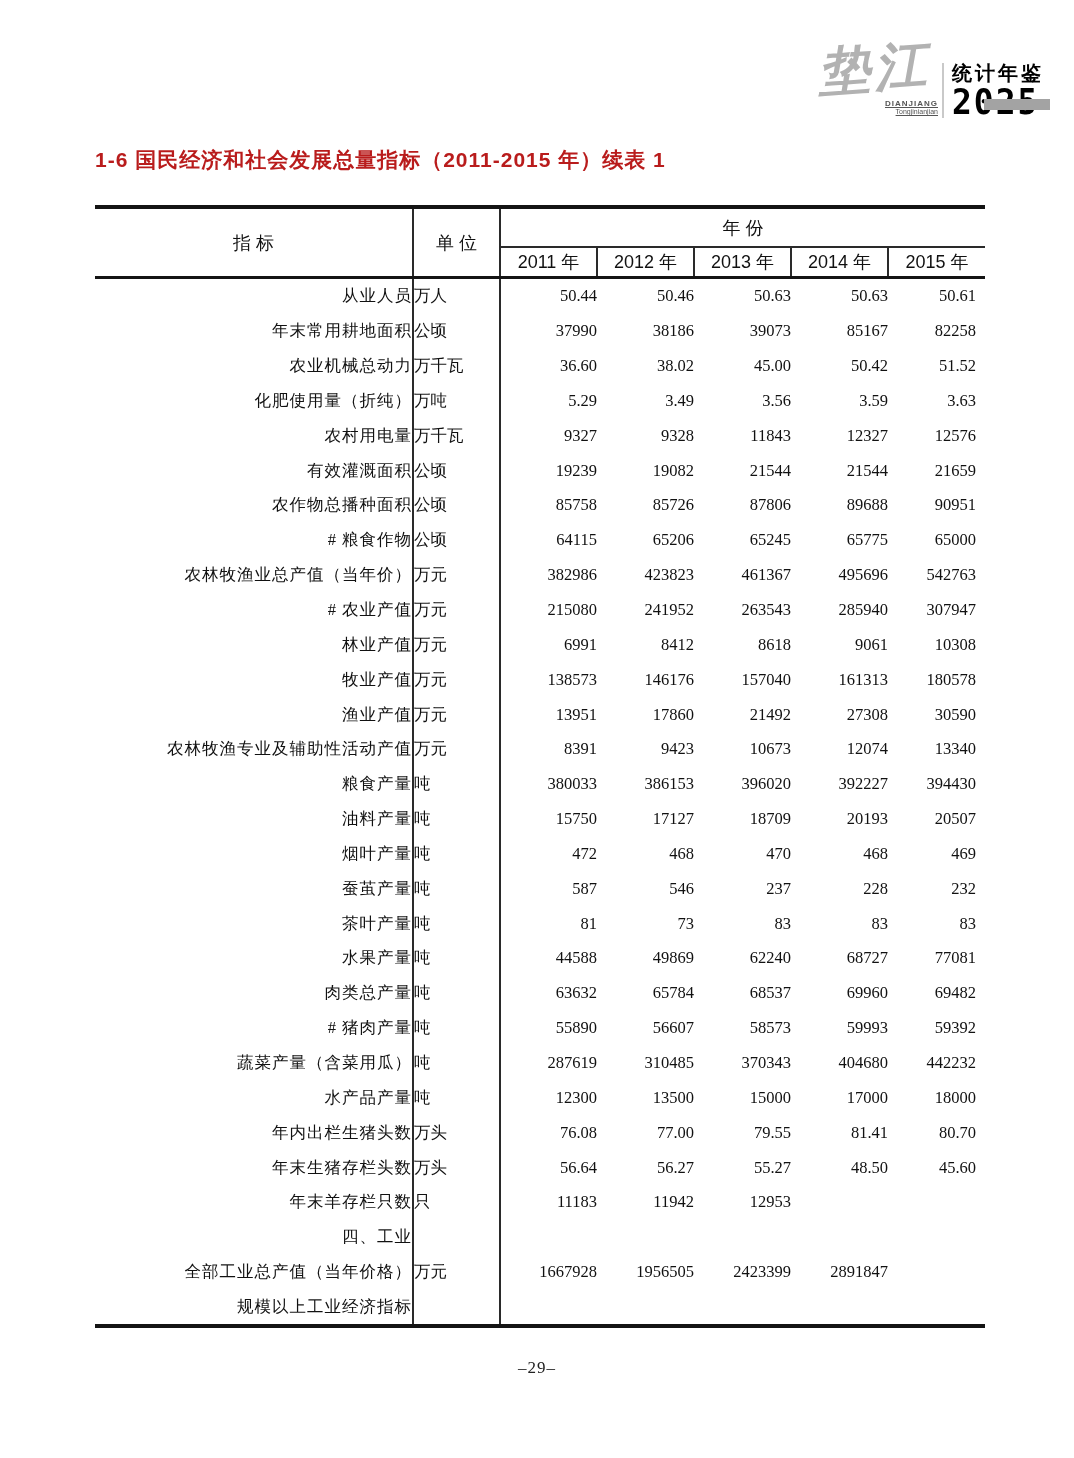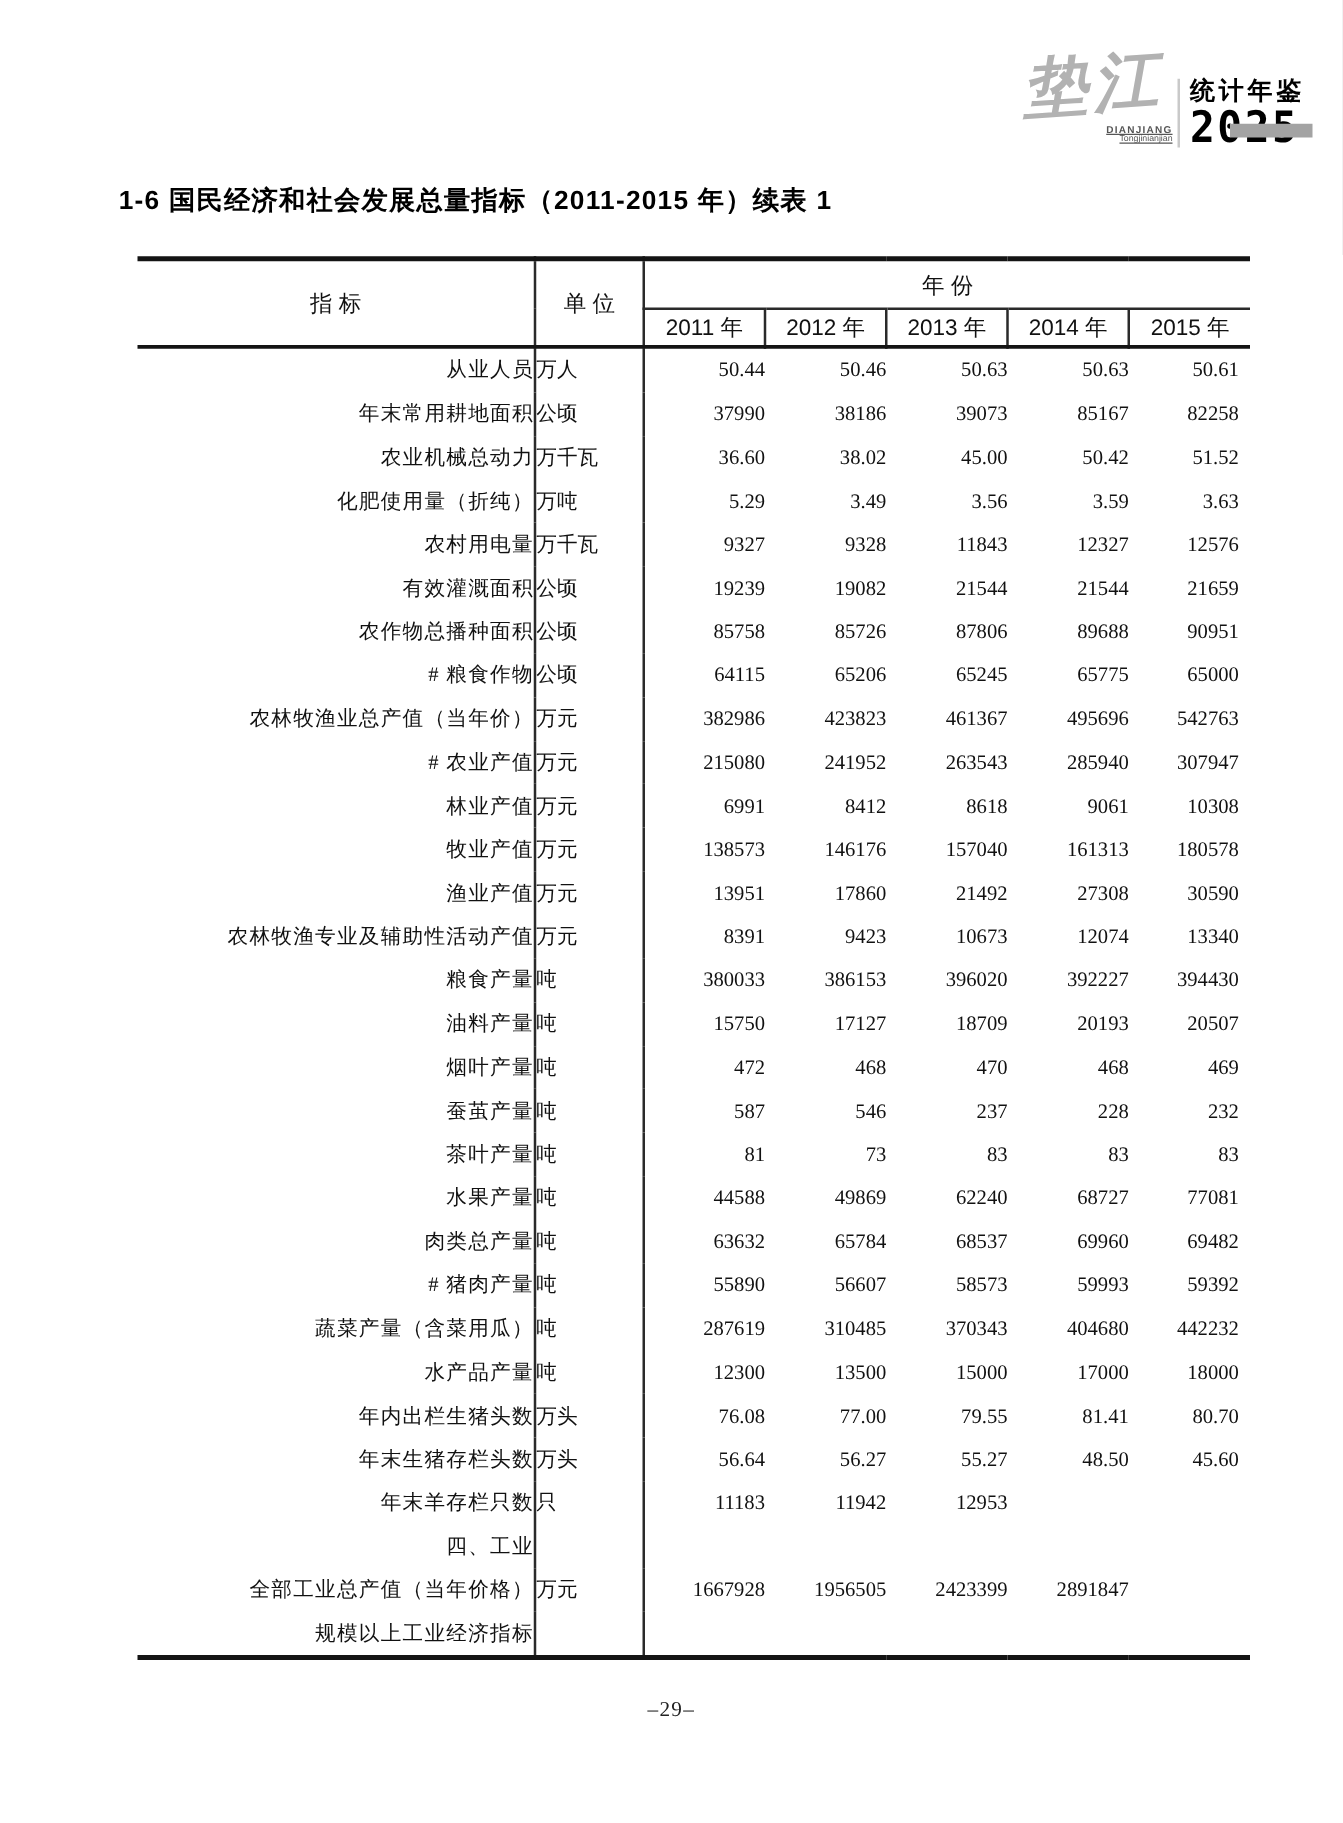--- a/index.html
+++ b/index.html
@@ -32,26 +32,26 @@
   }
   .logo-yearbook{font-size:20px;font-weight:bold;letter-spacing:3px;color:#000;text-align:right;}
   .logo-year{font-size:33px;font-weight:900;letter-spacing:2px;color:#000;margin-top:2px;
     font-family:"DejaVu Sans Mono",monospace;transform:scaleY(1.05);}
   .logo-bar{position:absolute;top:99px;left:984px;width:66px;height:11px;background:#a3a3a3;}
 
   
   .doc-title{
     position:absolute;left:95px;top:146px;width:890px;
     font-family:"Liberation Sans",sans-serif;
-    font-size:21px;font-weight:bold;letter-spacing:1px;color:#000000;
+    font-size:21px;font-weight:bold;letter-spacing:1px;color:#b91c1c;
   }
 
   
   .stat-table{
-    position:absolute;left:110px;top:205px;width:890px;
+    position:absolute;left:95px;top:205px;width:890px;
     border-collapse:collapse;table-layout:fixed;
     border-top:4px solid #141414;
     border-bottom:4px solid #141414;
   }
   .stat-table col.c1{width:318px;}
   .stat-table col.c2{width:87px;}
   .stat-table col.cy{width:97px;}
 
   .stat-table thead th{
     font-family:"Liberation Sans",sans-serif;

